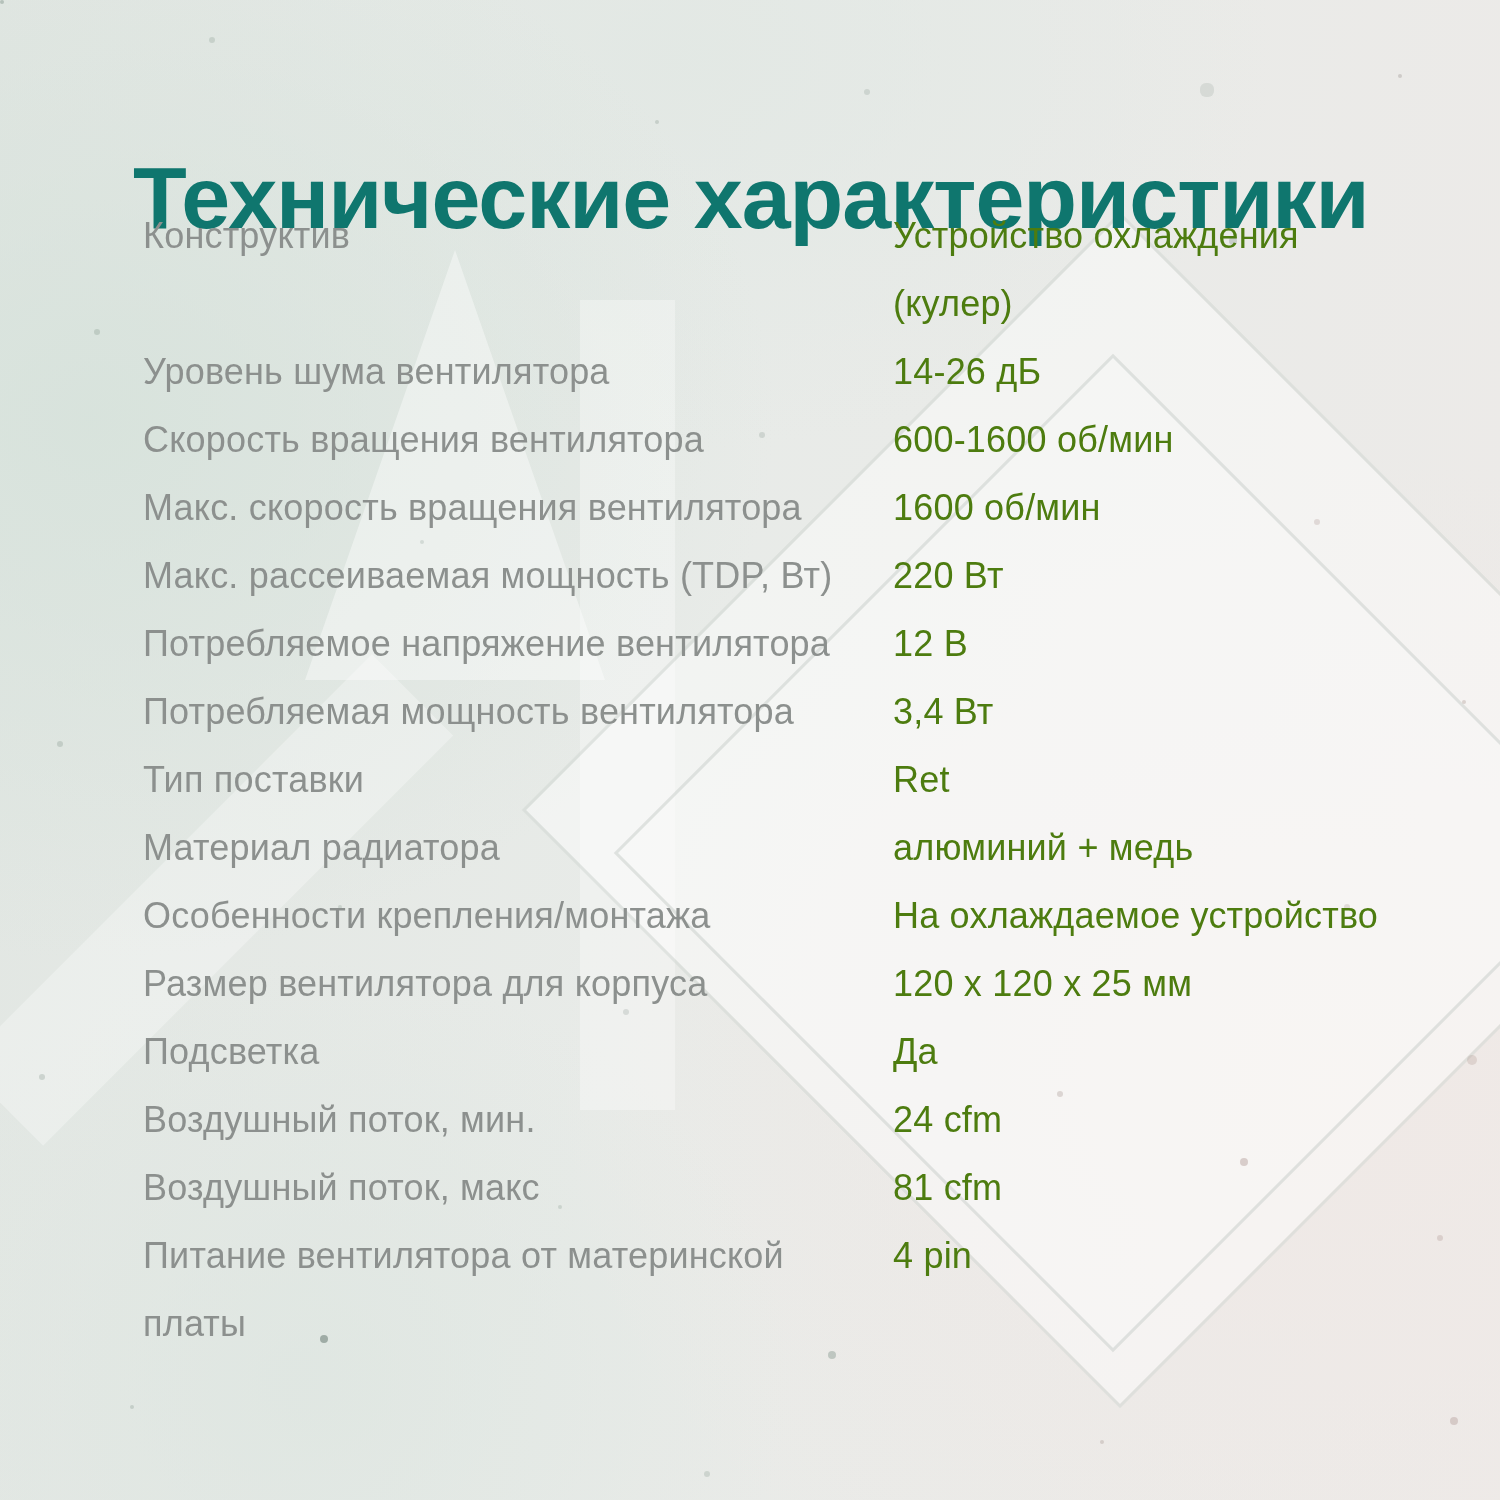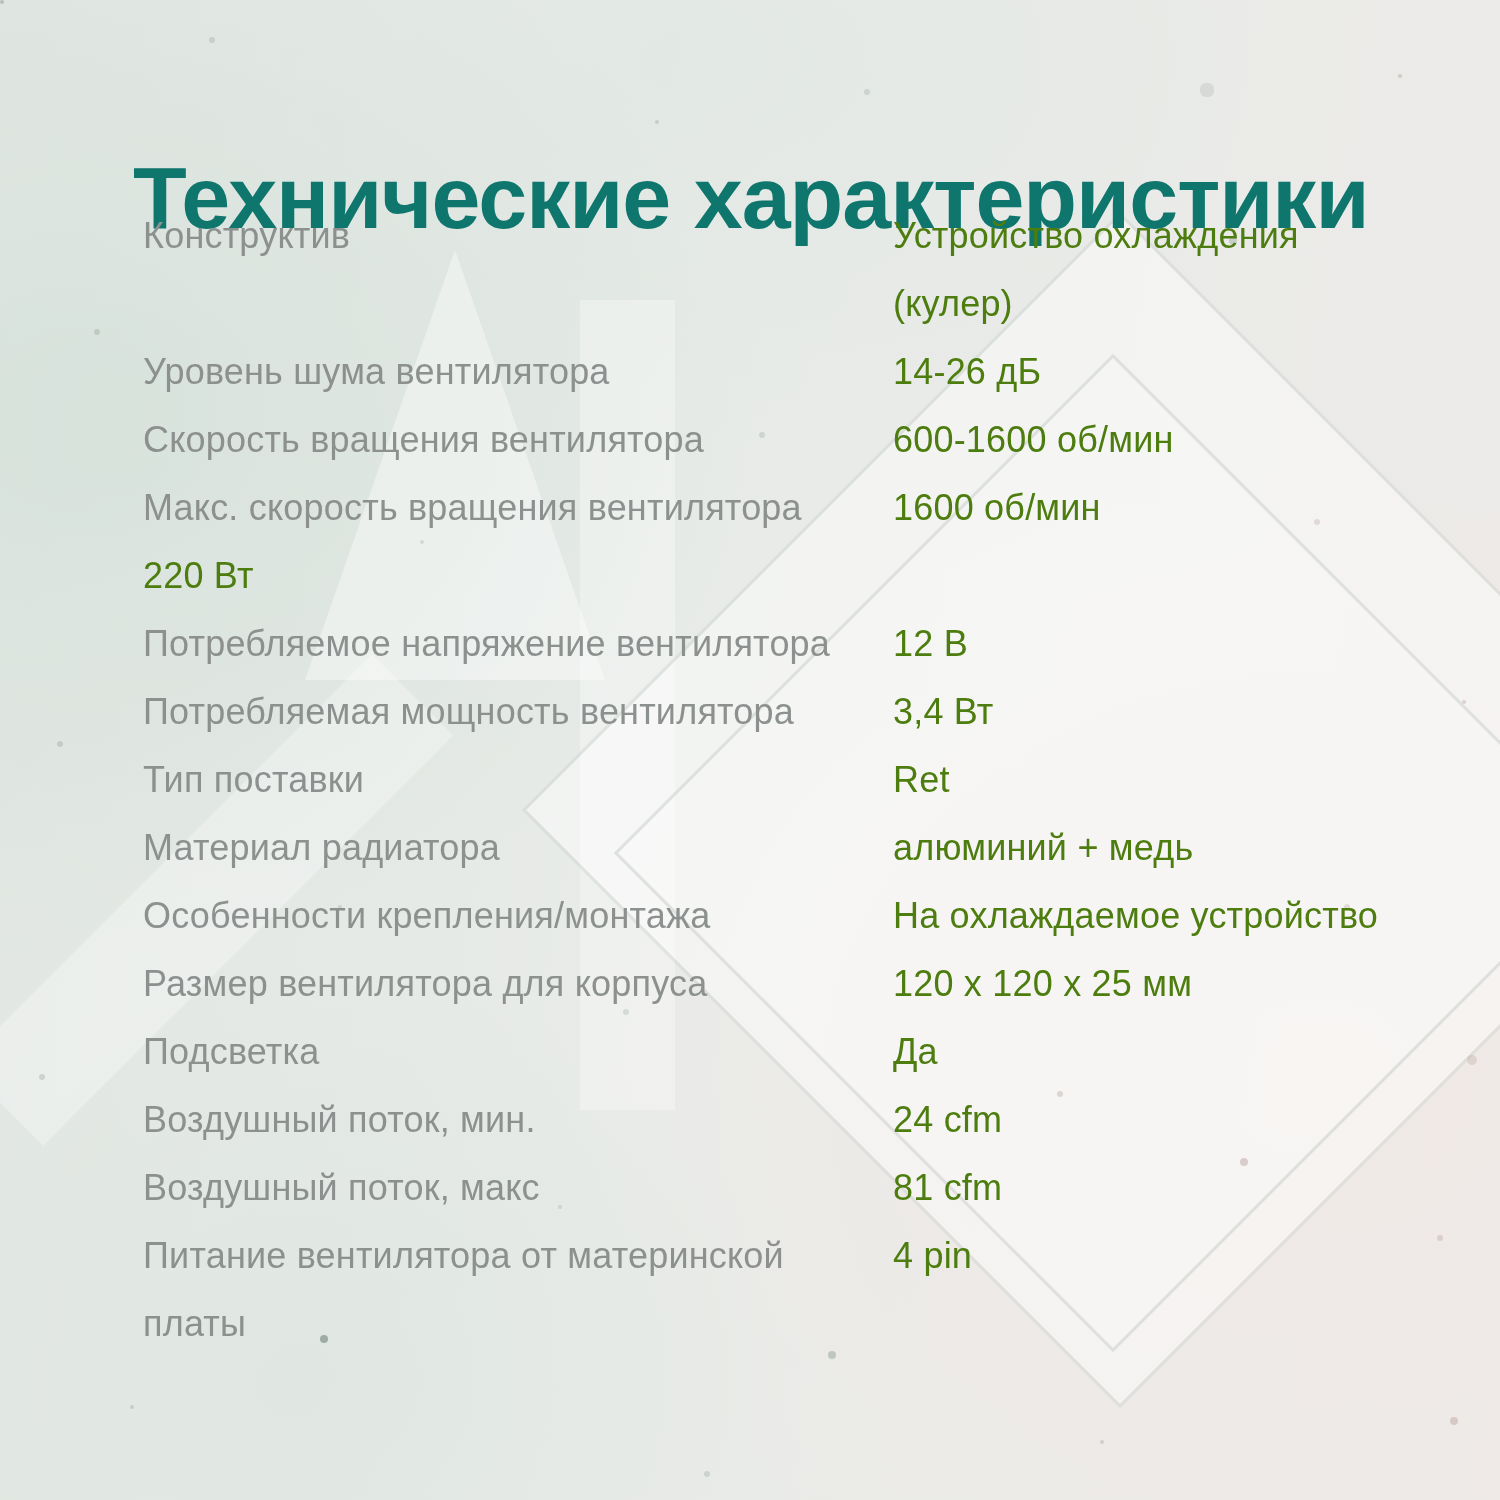--- a/index.html
+++ b/index.html
@@ -125,20 +125,21 @@
   </div>
   <div class="row">
     <span class="label">Скорость вращения вентилятора</span>
     <span class="value">600-1600 об/мин</span>
   </div>
   <div class="row">
     <span class="label">Макс. скорость вращения вентилятора</span>
     <span class="value">1600 об/мин</span>
   </div>
   <div class="row">
+    <span class="label">Макс. рассеиваемая мощность (TDP, Вт)</span>
     <span class="value">220 Вт</span>
   </div>
   <div class="row">
     <span class="label">Потребляемое напряжение вентилятора</span>
     <span class="value">12 В</span>
   </div>
   <div class="row">
     <span class="label">Потребляемая мощность вентилятора</span>
     <span class="value">3,4 Вт</span>
   </div>

